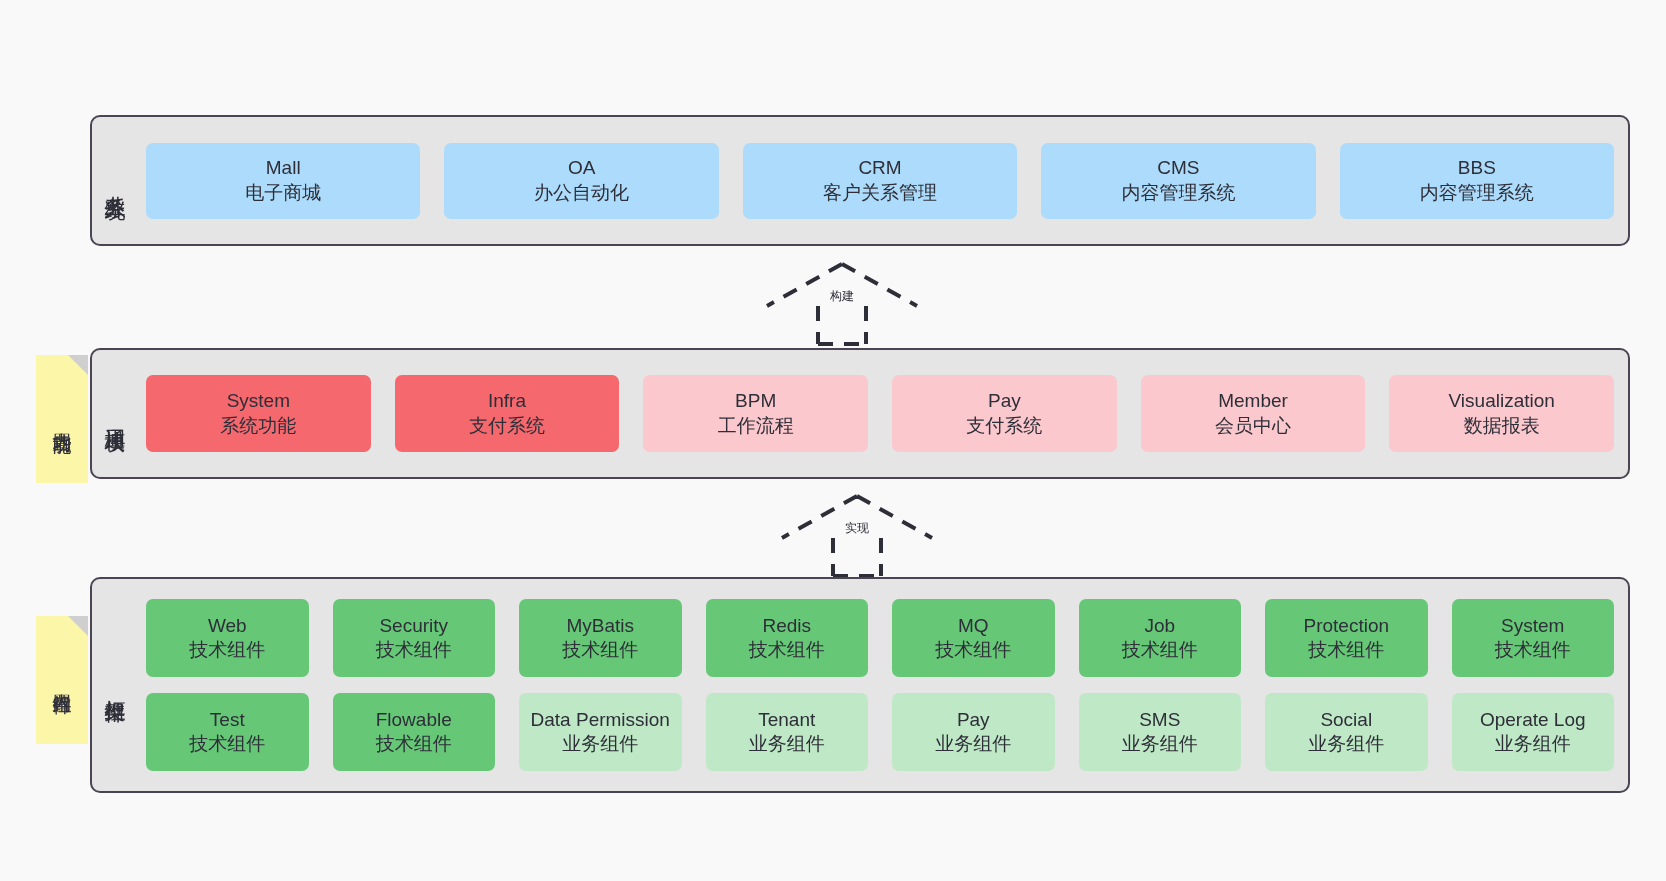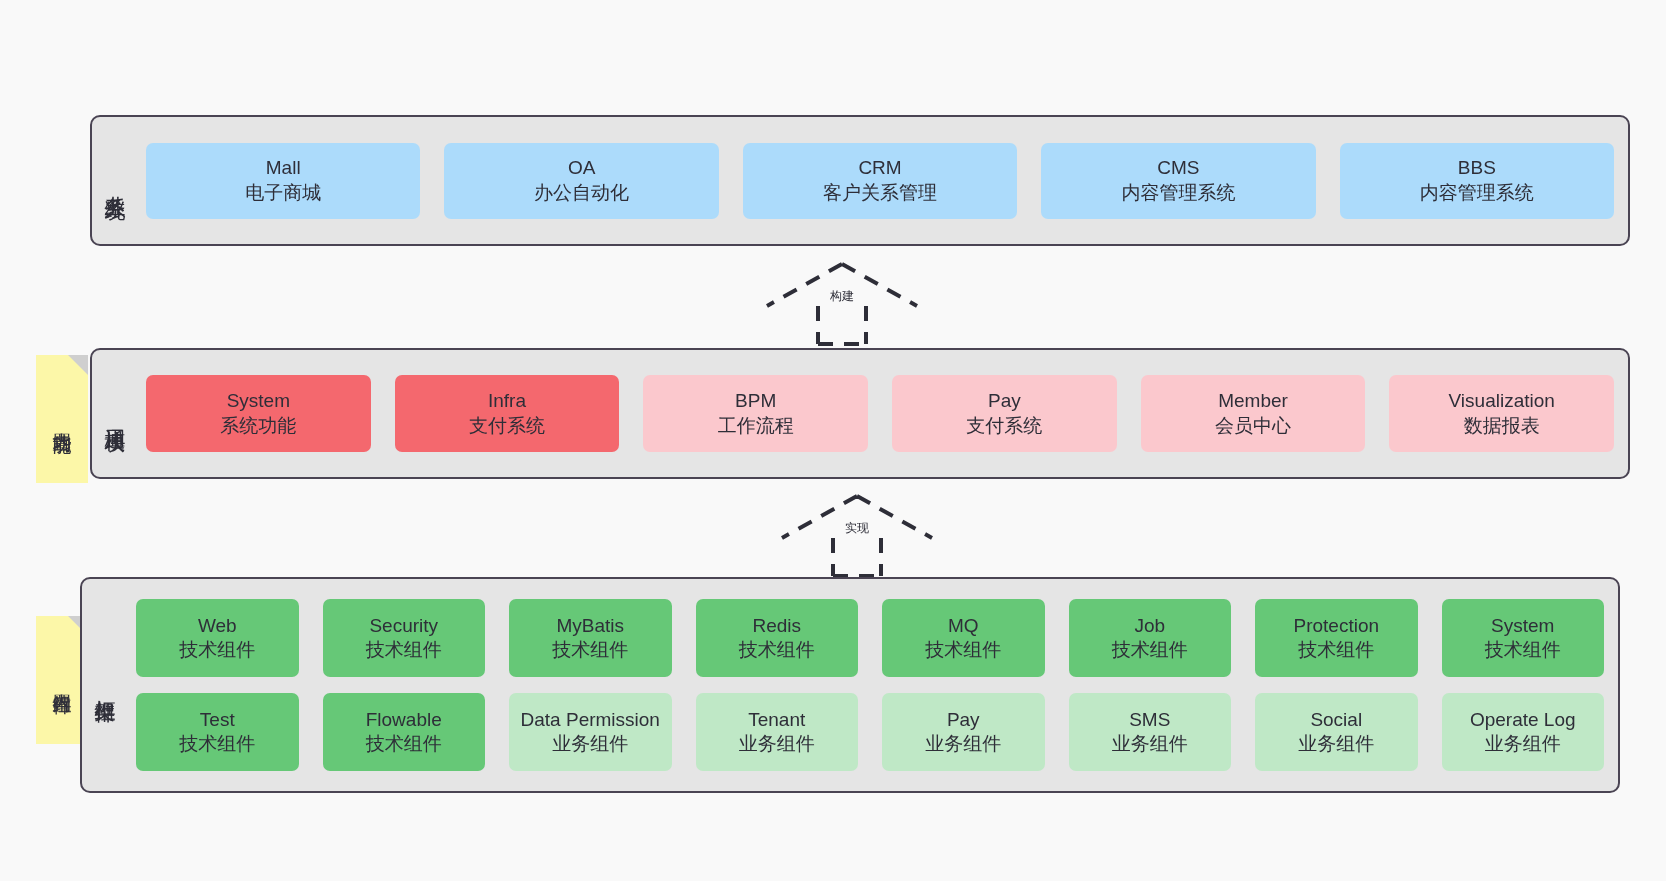--- a/index.html
+++ b/index.html
@@ -78,21 +78,21 @@
   
   .c-blue       { background: #ACDBFB; }
   .c-red        { background: #F4686E; }
   .c-pink       { background: #FBC8CD; }
   .c-green      { background: #66C877; }
   .c-lightgreen { background: #BFE8C6; }
 
   
   #layer-business { left: 90px;  top: 115px; width: 1540px; height: 131px; }
   #layer-common   { left: 90px;  top: 348px; width: 1540px; height: 131px; }
-  #layer-frame    { left: 80px;  top: 577px; width: 1540px; height: 216px; }
+  #layer-frame    { left: 90px;  top: 577px; width: 1540px; height: 216px; }
 
   #layer-business .cell { height: 76px; }
   #layer-common   .cell { height: 77px; }
   #layer-frame    .cell { height: 78px; }
 
   
   .sticky {
     position: absolute;
     width: 52px;
     background: #FCF7A8;

